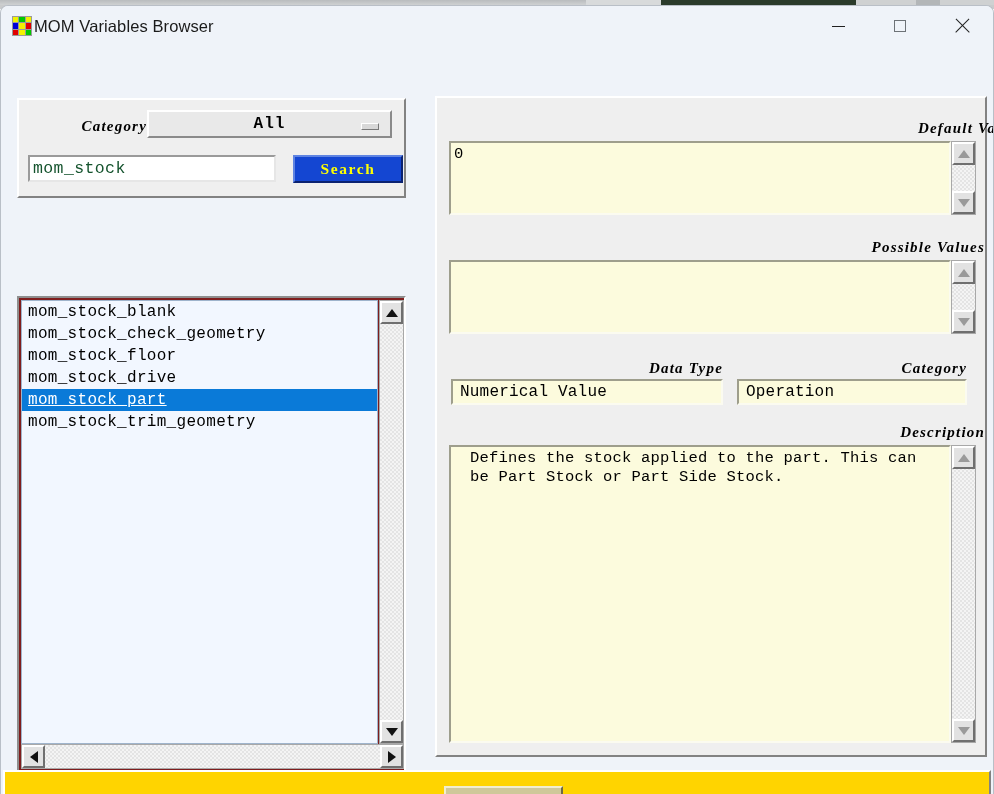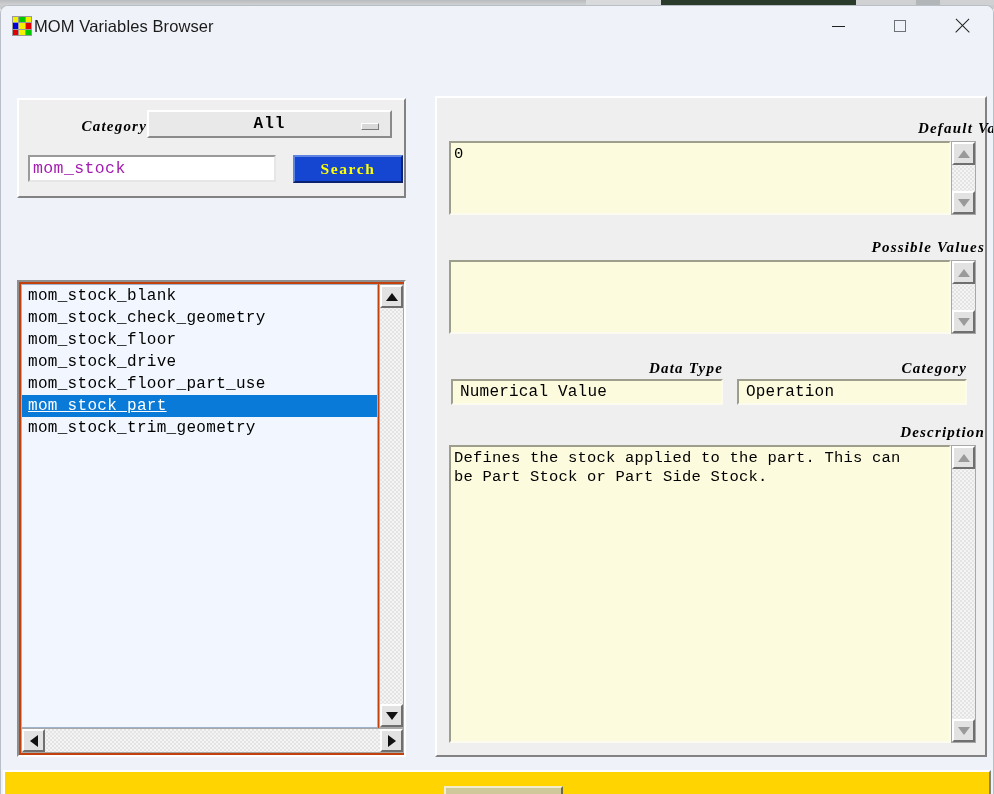--- a/index.html
+++ b/index.html
@@ -187,21 +187,21 @@
     left: 27px; top: 109px; width: 248px; height: 27px;
     background: #ffffff;
     border: 2px solid;
     border-color: #9a9a9a #e6e6e6 #e6e6e6 #9a9a9a;
     box-sizing: border-box;
     display: flex; align-items: center;
   }
   #search-input span {
     font-family: "Liberation Mono", monospace;
     font-size: 16.5px;
-    color: #a21caf;
+    color: #14532d;
     padding-left: 3px;
     letter-spacing: 0.4px;
   }
   #search-btn {
     position: absolute;
     left: 292px; top: 109px; width: 110px; height: 28px;
     background: #1446d2;
     border: 2px solid;
     border-color: #5f84e2 #0b2270 #0b2270 #5f84e2;
     box-sizing: border-box;
@@ -212,22 +212,22 @@
     font-family: "Liberation Serif", serif;
     font-weight: bold;
     font-size: 15.5px;
     color: #ffff00;
     letter-spacing: 1.6px;
   }
 
   
   #list-frame {
     position: absolute;
-    left: 16px; top: 234px; width: 389px; height: 477px;
-    background: #c2410c;
+    left: 16px; top: 250px; width: 389px; height: 477px;
+    background: #7f1d1d;
     border: 2px solid;
     border-color: #8e8e8e #ffffff #ffffff #8e8e8e;
     box-sizing: border-box;
   }
   #list-inner {
     position: absolute;
     left: 2px; top: 2px;
     width: 357px; height: 444px;
     background: #f2f7ff;
     border: 1px solid #9fb4cc;
@@ -427,21 +427,20 @@
     <div id="search-btn">
       <span>Search</span>
     </div>
 
     <div id="list-frame">
       <div id="list-inner">
         <div class="list-item">mom_stock_blank</div>
         <div class="list-item">mom_stock_check_geometry</div>
         <div class="list-item">mom_stock_floor</div>
         <div class="list-item">mom_stock_drive</div>
-        <div class="list-item">mom_stock_floor_part_use</div>
         <div class="list-item selected">mom_stock_part</div>
         <div class="list-item">mom_stock_trim_geometry</div>
       </div>
 
       <div class="sb-v" style="left:360px; top:2px; width:25px; height:444px;">
         <div class="sb-btn" style="left:0px; top:0px;">
           <span class="tri tri-up"></span>
         </div>
         <div class="sb-btn" style="left:0px; top:419px;">
           <span class="tri tri-down"></span>
@@ -490,21 +489,21 @@
       <div class="field" style="left:14px; top:281px; width:272px; height:26px;">
         <span>Numerical Value</span>
       </div>
 
       <div class="hdr-label" style="left:300px; top:262px; width:230px;">Category</div>
       <div class="field" style="left:300px; top:281px; width:230px; height:26px;">
         <span>Operation</span>
       </div>
 
       <div class="hdr-label" style="left:0; top:326px; width:548px;">Description</div>
-      <div class="ta" style="left:12px; top:347px; width:502px; height:298px;">
+      <div class="ta" style="left:12px; top:347px; width:502px; height:298px;padding-left:16px;">
         <div class="ta-text">Defines the stock applied to the part. This can
 be Part Stock or Part Side Stock.</div>
       </div>
       <div class="sb-v" style="left:514px; top:347px; width:25px; height:298px;">
         <div class="sb-btn" style="left:0px; top:0px;">
           <span class="tri tri-up dim"></span>
         </div>
         <div class="sb-btn" style="left:0px; top:273px;">
           <span class="tri tri-down dim"></span>
         </div>

